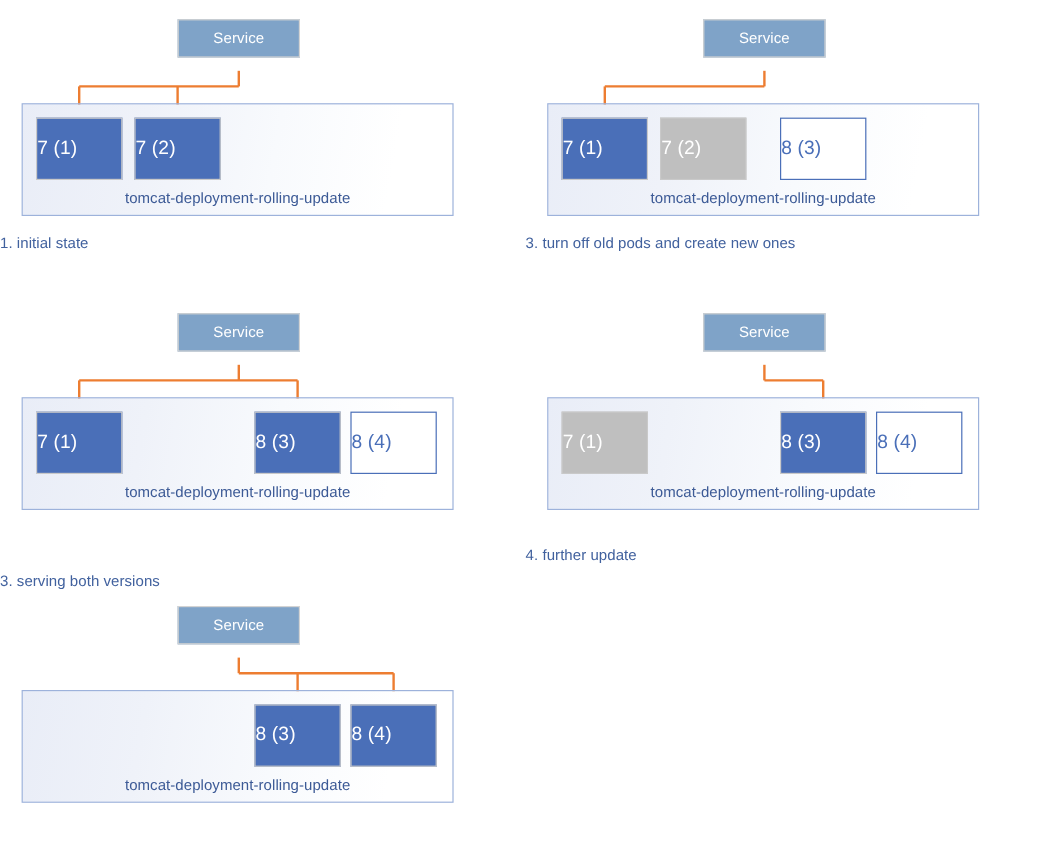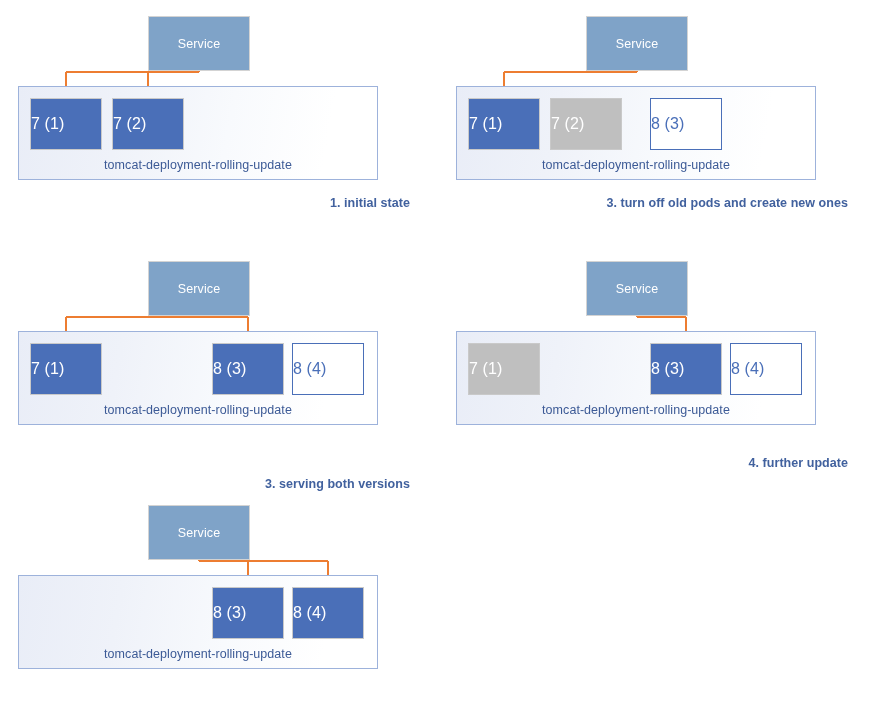--- a/index.html
+++ b/index.html
@@ -12,21 +12,21 @@
     position:relative;
   }
   .canvas{position:relative;width:870px;height:718px;}
 
   
   .panel{position:absolute;width:410px;height:230px;}
 
   
   .service{
     position:absolute;
-    width:102px;height:55px;
+    width:102px;height:32px;
     background:#7FA3C8;
     border:1px solid #D3D3D3;
     box-sizing:border-box;
     display:flex;align-items:center;justify-content:center;
     color:#ffffff;
     font-size:12.5px;
     letter-spacing:.1px;
   }
 
   
@@ -68,25 +68,24 @@
   .pod.pending{
     background:#FFFFFF;
     border:1px solid #4A6FB8;
     color:#4A6FB8;
   }
 
   
   .caption{
     position:absolute;
     width:100%;
-    text-align:right;
+    text-align:left;
     font-size:12.5px;
     color:#41619E;
     letter-spacing:.05px;
-    font-weight:bold;
   }
 
   
   .connectors{position:absolute;left:0;top:0;overflow:visible;pointer-events:none;}
 </style>
 </head>
 <body>
 
 <div class="canvas" id="canvas">
     <div class="panel" style="left: 0px; top: 0px;">

